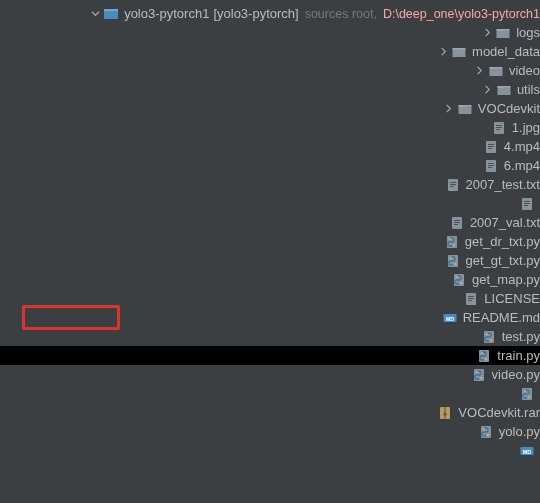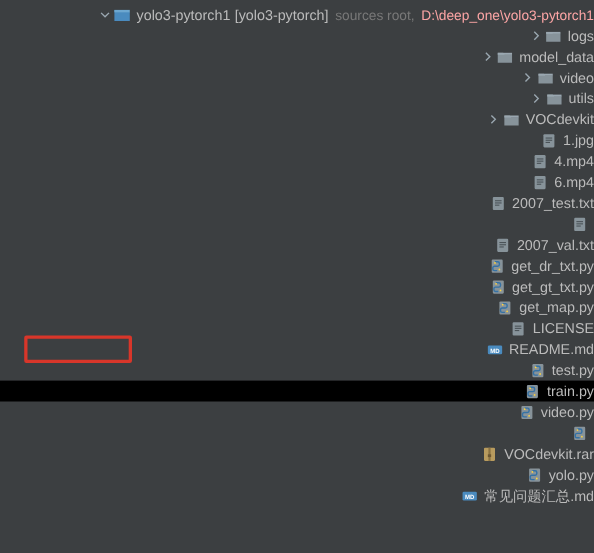--- a/index.html
+++ b/index.html
@@ -355,18 +355,17 @@
         <span class="label">yolo.py</span>
       </div>
       <div class="row indent-2">
         <span class="arrow none"></span>
         <span class="icon">
           <svg viewBox="0 0 16 16">
             <rect x="1.5" y="4" width="13" height="8" rx="1.2" fill="#4a8bbf"></rect>
             <text x="8" y="10.5" text-anchor="middle" font-size="5.5" font-weight="bold" fill="#fff" font-family="Arial">MD</text>
           </svg>
         </span>
-        <span class="label">常见问题汇总.md</span>
       </div>
       <div class="highlight-box" style="top: 187px; left: 22px; width: 98px; height: 25px;"></div>
     </div>
 
 </div>
 
 </body></html>

